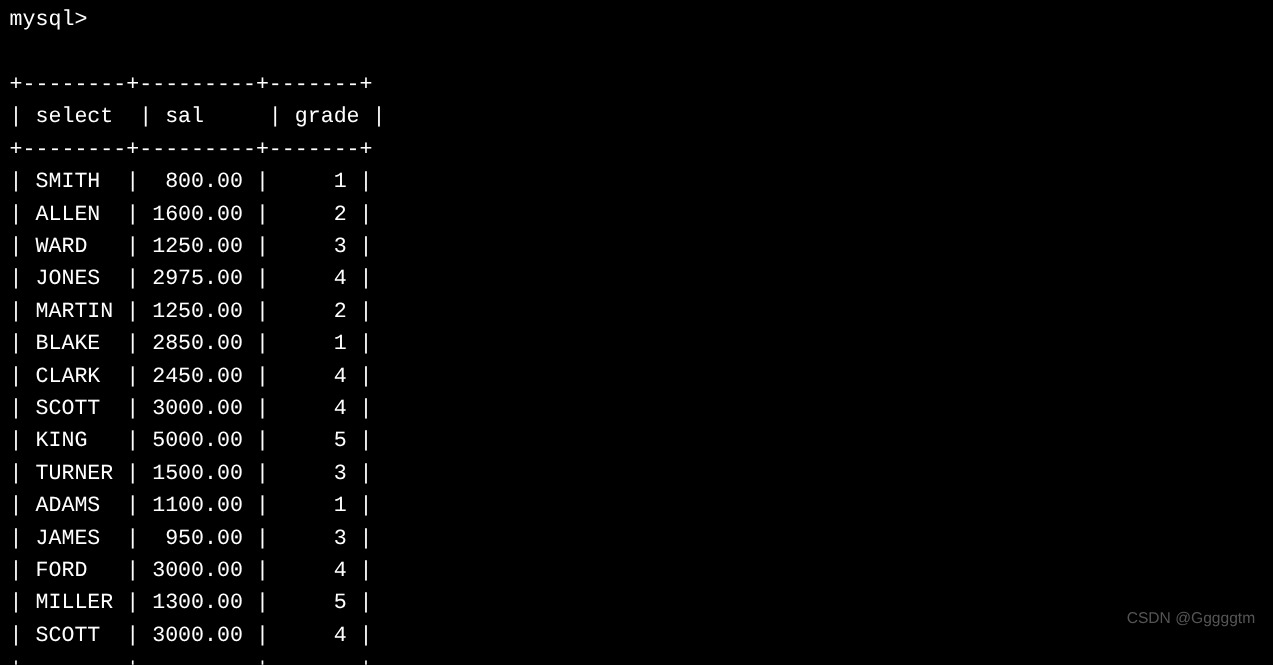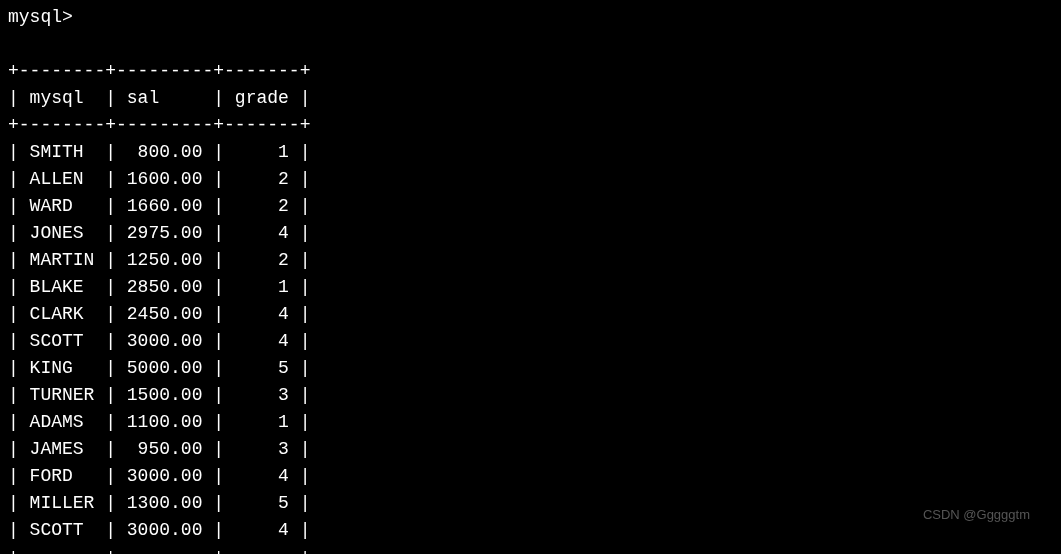--- a/index.html
+++ b/index.html
@@ -31,21 +31,21 @@
       padding: 1px 4px;
       display: inline-block;
     }
     .table-output {
       white-space: pre;
       font-family: 'Courier New', Consolas, monospace;
     }
     .watermark {
       position: absolute;
       bottom: 30px;
-      right: 31px;
+      right: 15px;
       color: #555;
       font-size: 13px;
       font-family: Arial, sans-serif;
     }
     .watermark2 {
       position: absolute;
       top: 280px;
       right: 10px;
       color: #333;
       font-size: 13px;
@@ -55,25 +55,25 @@
   </style>
 </head>
 <body>
 
 <div class="prompt-line">
   <span class="prompt">mysql&gt; </span>
 </div>
 
 <div class="table-output">
 <span>+--------+---------+-------+</span>
-<span>| mysql  | sal     | grade |</span>
+<span>| select  | sal     | grade |</span>
 <span>+--------+---------+-------+</span>
 <span>| SMITH  |  800.00 |     1 |</span>
 <span>| ALLEN  | 1600.00 |     2 |</span>
-<span>| WARD   | 1660.00 |     2 |</span>
+<span>| WARD   | 1250.00 |     3 |</span>
 <span>| JONES  | 2975.00 |     4 |</span>
 <span>| MARTIN | 1250.00 |     2 |</span>
 <span>| BLAKE  | 2850.00 |     1 |</span>
 <span>| CLARK  | 2450.00 |     4 |</span>
 <span>| SCOTT  | 3000.00 |     4 |</span>
 <span>| KING   | 5000.00 |     5 |</span>
 <span>| TURNER | 1500.00 |     3 |</span>
 <span>| ADAMS  | 1100.00 |     1 |</span>
 <span>| JAMES  |  950.00 |     3 |</span>
 <span>| FORD   | 3000.00 |     4 |</span>

